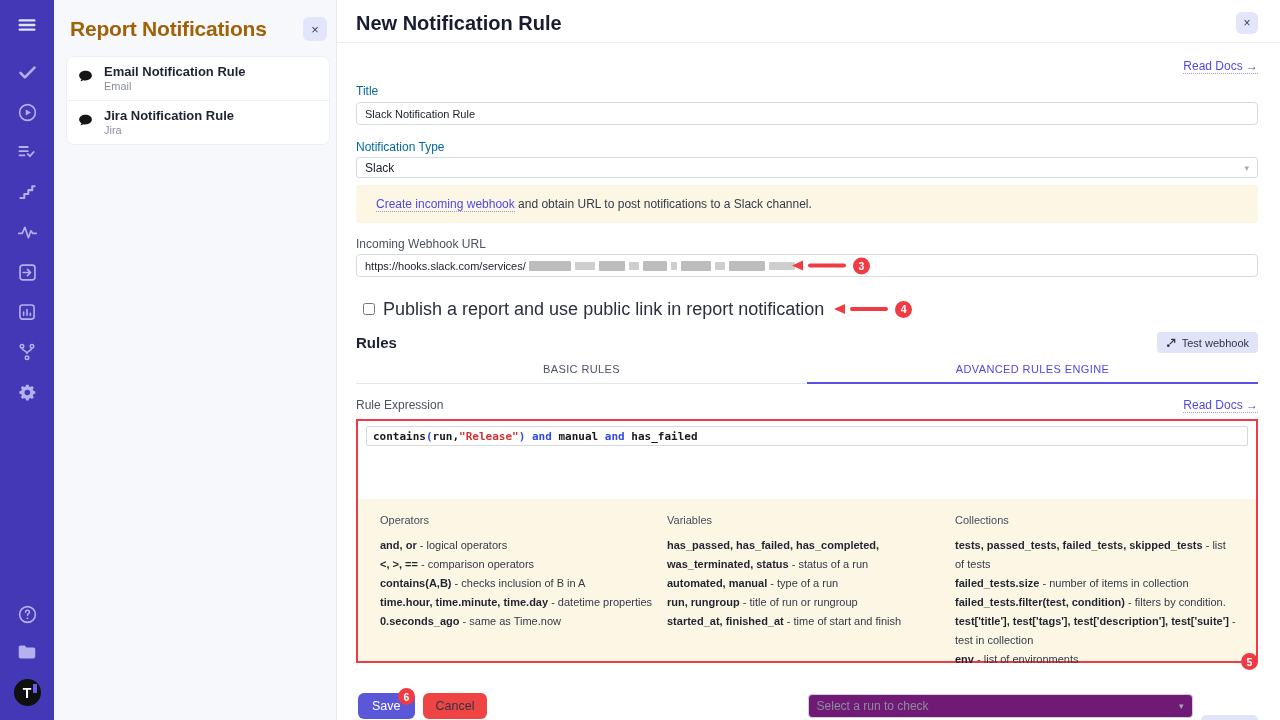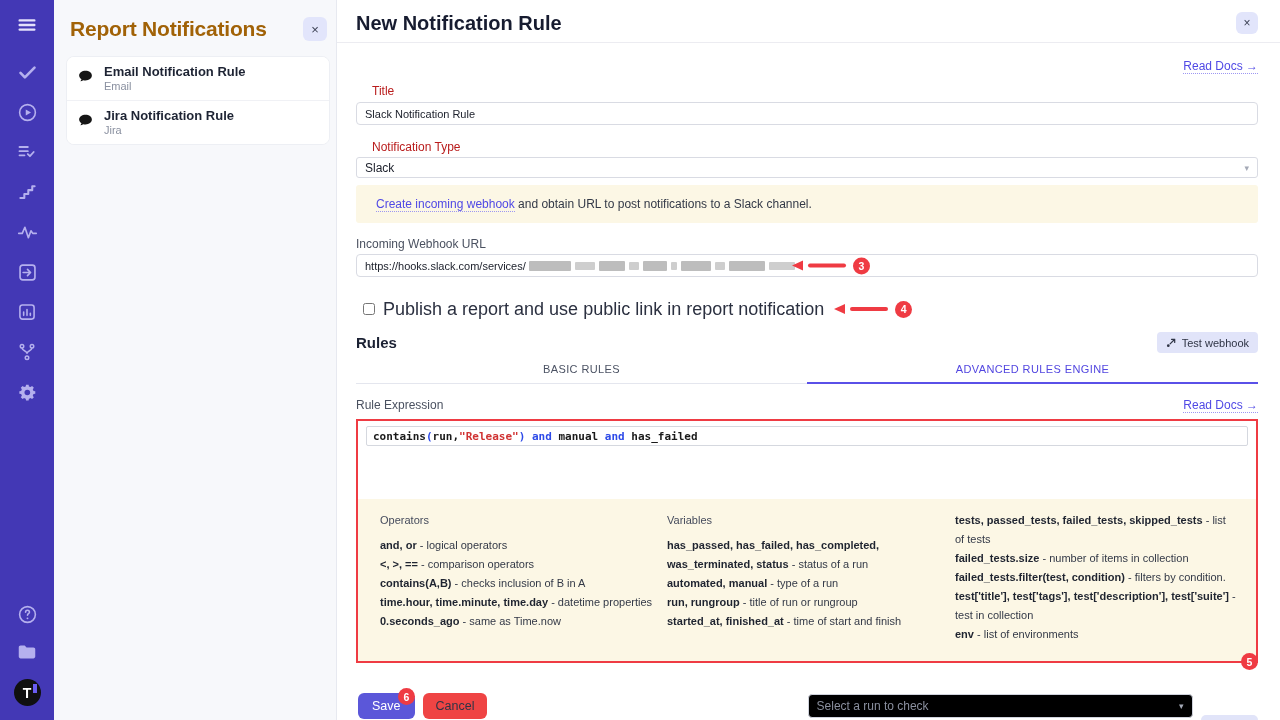--- a/index.html
+++ b/index.html
@@ -36,21 +36,21 @@
   .main { position:absolute; left:337px; top:0; right:0; height:720px; background:#fff; }
   .main-head { height:43px; border-bottom:1px solid #ececf1; display:flex; align-items:center;
     justify-content:space-between; padding:4px 22px 0 19px; }
   .main-title { font-size:20px; font-weight:700; color:#171c30; }
   .main-head .sq-close { width:22px; height:22px; font-size:12px; }
   .content { padding:0 22px 0 19px; }
 
   .readdocs-row { margin-top:13px; text-align:right; height:16px; }
   a.docs { font-size:12px; color:#5049e5; text-decoration:none; border-bottom:1px dotted #9d97f2; cursor:pointer; }
 
-  .lbl { margin-top:12px; font-size:12px; color:#b91c1c;margin-left:16px; }
+  .lbl { margin-top:12px; font-size:12px; color:#0369a1; }
   .tinput { margin-top:4px; width:100%; height:23px; border:1px solid #d9dbe3; border-radius:4px;
     padding:0 8px; font-size:11px; color:#20242f; font-family:"Liberation Sans",sans-serif; background:#fff; }
   .fake-select { margin-top:3px; height:21px; border:1px solid #d9dbe3; border-radius:3px; background:#fff;
     display:flex; align-items:center; padding:0 8px; font-size:12px; color:#20242f; cursor:pointer; justify-content:space-between; }
   .fake-select .caret { color:#a4a9b6; font-size:9px; }
 
   .infobox { margin-top:7px; background:#fcf7e5; border-radius:3px; padding:12px 20px; font-size:12px; color:#333947; }
   .infobox a { color:#5049e5; text-decoration:none; border-bottom:1px dotted #9d97f2; cursor:pointer; }
 
   .lbl2 { margin-top:14px; font-size:12px; color:#4a5160; }
@@ -106,21 +106,21 @@
   .badge5 { position:absolute; right:-2px; bottom:-9px; }
 
   .footer { margin-top:7px; display:flex; align-items:center; position:relative; }
   .btn-save { background:#5b57d9; color:#fff; border:none; border-radius:6px; height:26px; padding:0 14px;
     font-size:12.5px; cursor:pointer; font-family:"Liberation Sans",sans-serif; margin-left:2px; }
   .btn-cancel { background:#ef4444; color:#2f3445; border:none; border-radius:6px; height:26px; padding:0 13px;
     font-size:12.5px; cursor:pointer; margin-left:8px; font-family:"Liberation Sans",sans-serif; }
   .badge6 { position:absolute; left:42px; top:18px; }
   .run-select { margin-left:auto; width:385px; height:24px; border:1px solid #cfd2dc; border-radius:4px;
     display:flex; align-items:center; justify-content:space-between; padding:1px 8px; font-size:12px;
-    color:#8a8f9e; cursor:pointer; background:#000000; }
+    color:#8a8f9e; cursor:pointer; background:#701a75; }
   .run-select .caret { color:#a4a9b6; font-size:9px; }
   .btn-check { margin-left:8px; background:#e1e4f9; color:#c2410c; border:none; border-radius:5px;
     height:26px; padding:0 11px; font-size:12.5px; cursor:pointer; font-family:"Liberation Sans",sans-serif;margin-top:45px; }
 </style>
 </head>
 <body>
 
 <div class="rail">
   <div class="ric menu-btn">
     <svg width="22" height="22" viewBox="0 0 24 24">
@@ -335,20 +335,21 @@
           <div class="hitem"><b>0.seconds_ago</b><span> - same as Time.now</span></div>
         </div>
         <div class="hcol c2">
           <div class="hhead">Variables</div>
           <div class="hitem"><b>has_passed, has_failed, has_completed, was_terminated, status</b><span> - status of a run</span></div>
           <div class="hitem"><b>automated, manual</b><span> - type of a run</span></div>
           <div class="hitem"><b>run, rungroup</b><span> - title of run or rungroup</span></div>
           <div class="hitem"><b>started_at, finished_at</b><span> - time of start and finish</span></div>
         </div>
         <div class="hcol c3">
+          <div class="hhead">Collections</div>
           <div class="hitem"><b>tests, passed_tests, failed_tests, skipped_tests</b><span> - list of tests</span></div>
           <div class="hitem"><b>failed_tests.size</b><span> - number of items in collection</span></div>
           <div class="hitem"><b>failed_tests.filter(test, condition)</b><span> - filters by condition.</span></div>
           <div class="hitem"><b>test['title'], test['tags'], test['description'], test['suite']</b><span> - test in collection</span></div>
           <div class="hitem"><b>env</b><span> - list of environments</span></div>
         </div>
       </div>
       <span class="badge badge5">5</span>
     </div>
 

